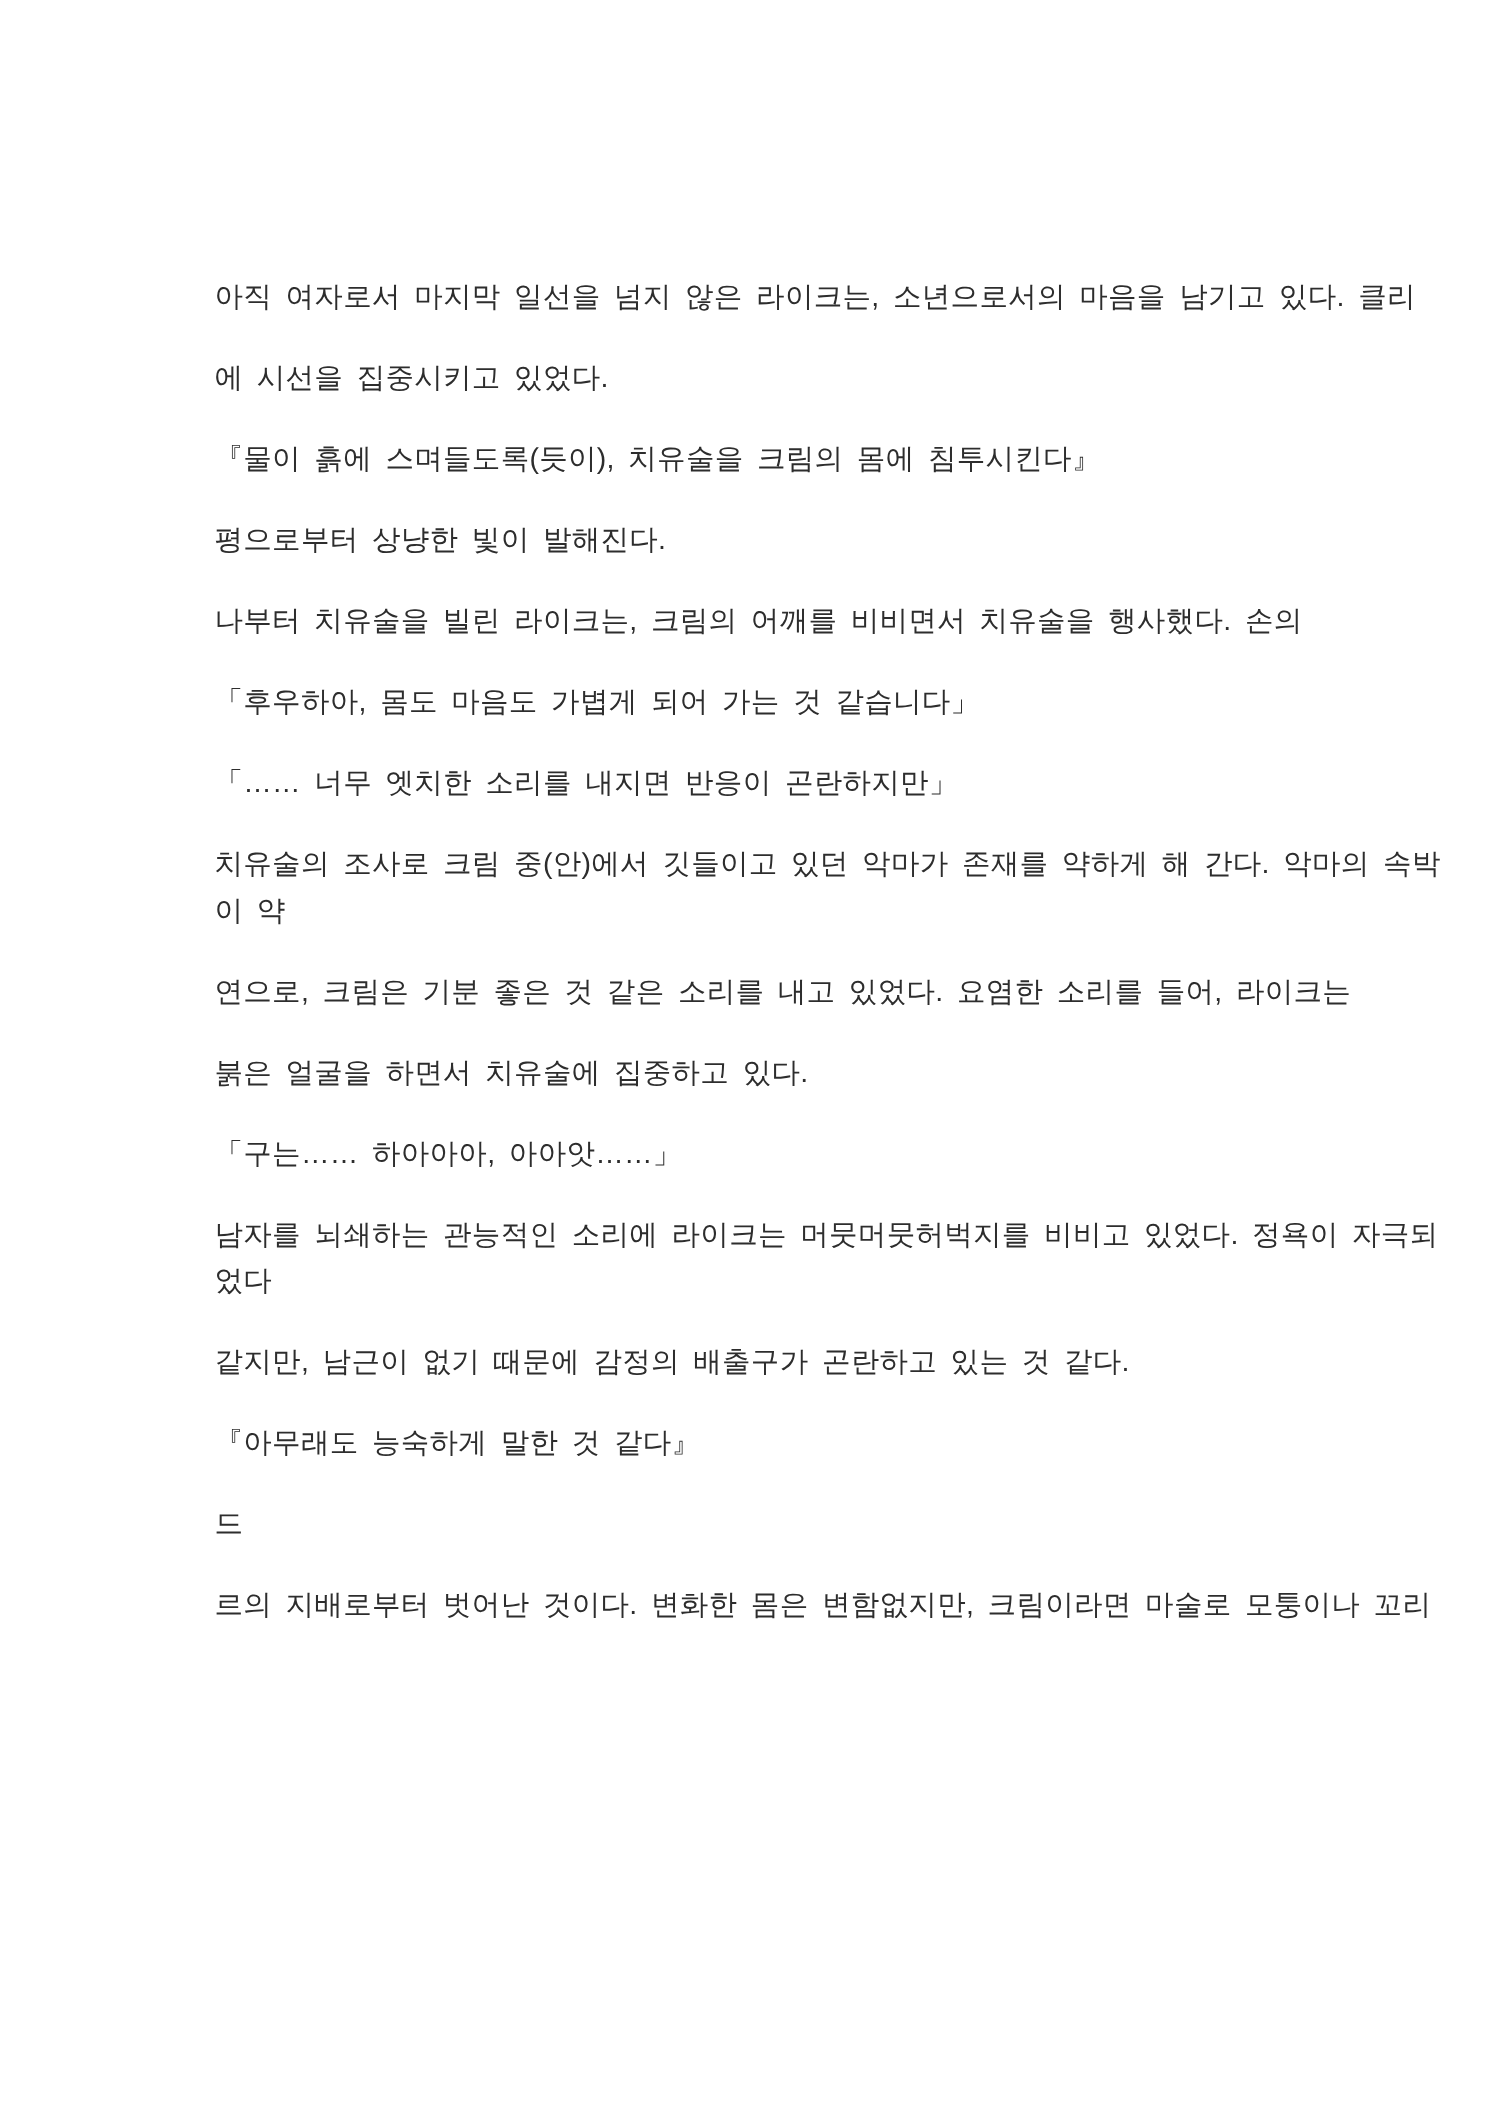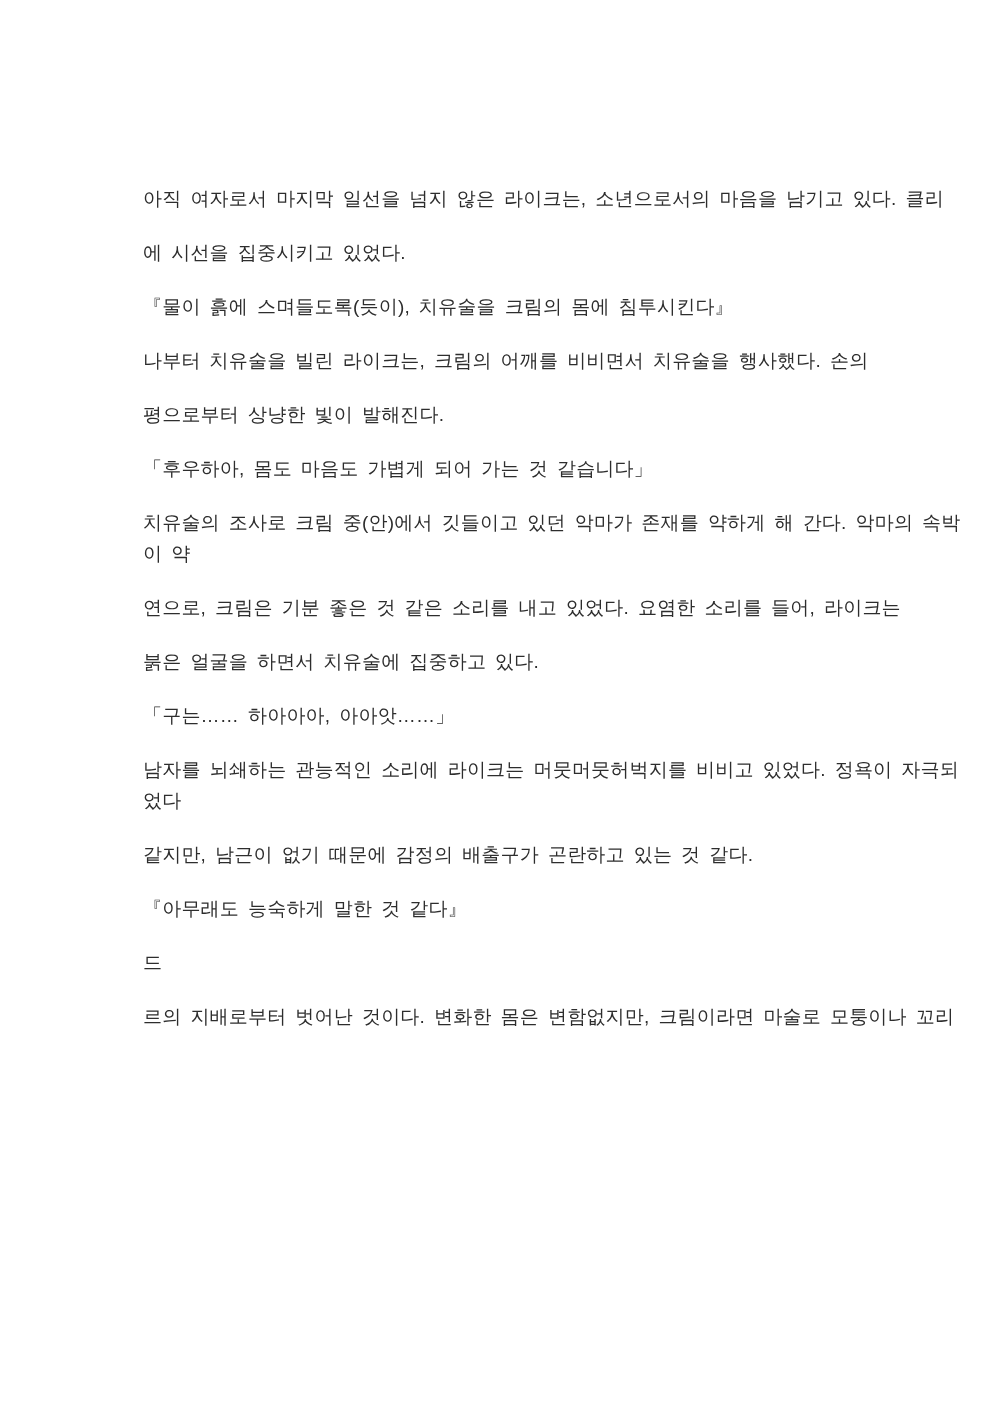--- a/index.html
+++ b/index.html
@@ -42,27 +42,30 @@
       <div class="para">
         <div class="line">아직 여자로서 마지막 일선을 넘지 않은 라이크는, 소년으로서의 마음을 남기고 있다. 클리</div>
       </div>
       <div class="para">
         <div class="line">에 시선을 집중시키고 있었다.</div>
       </div>
       <div class="para">
         <div class="line">『물이 흙에 스며들도록(듯이), 치유술을 크림의 몸에 침투시킨다』</div>
       </div>
       <div class="para">
+        <div class="line">평으로부터 상냥한 빛이 발해진다.</div>
+      </div>
+      <div class="para">
         <div class="line">나부터 치유술을 빌린 라이크는, 크림의 어깨를 비비면서 치유술을 행사했다. 손의</div>
       </div>
       <div class="para">
-        <div class="line">평으로부터 상냥한 빛이 발해진다.</div>
+        <div class="line">「후우하아, 몸도 마음도 가볍게 되어 가는 것 같습니다」</div>
       </div>
       <div class="para">
-        <div class="line">「후우하아, 몸도 마음도 가볍게 되어 가는 것 같습니다」</div>
+        <div class="line">「…… 너무 엣치한 소리를 내지면 반응이 곤란하지만」</div>
       </div>
       <div class="para">
         <div class="line">치유술의 조사로 크림 중(안)에서 깃들이고 있던 악마가 존재를 약하게 해 간다. 악마의 속박</div>
         <div class="line">이 약</div>
       </div>
       <div class="para">
         <div class="line">연으로, 크림은 기분 좋은 것 같은 소리를 내고 있었다. 요염한 소리를 들어, 라이크는</div>
       </div>
       <div class="para">
         <div class="line">붉은 얼굴을 하면서 치유술에 집중하고 있다.</div>

